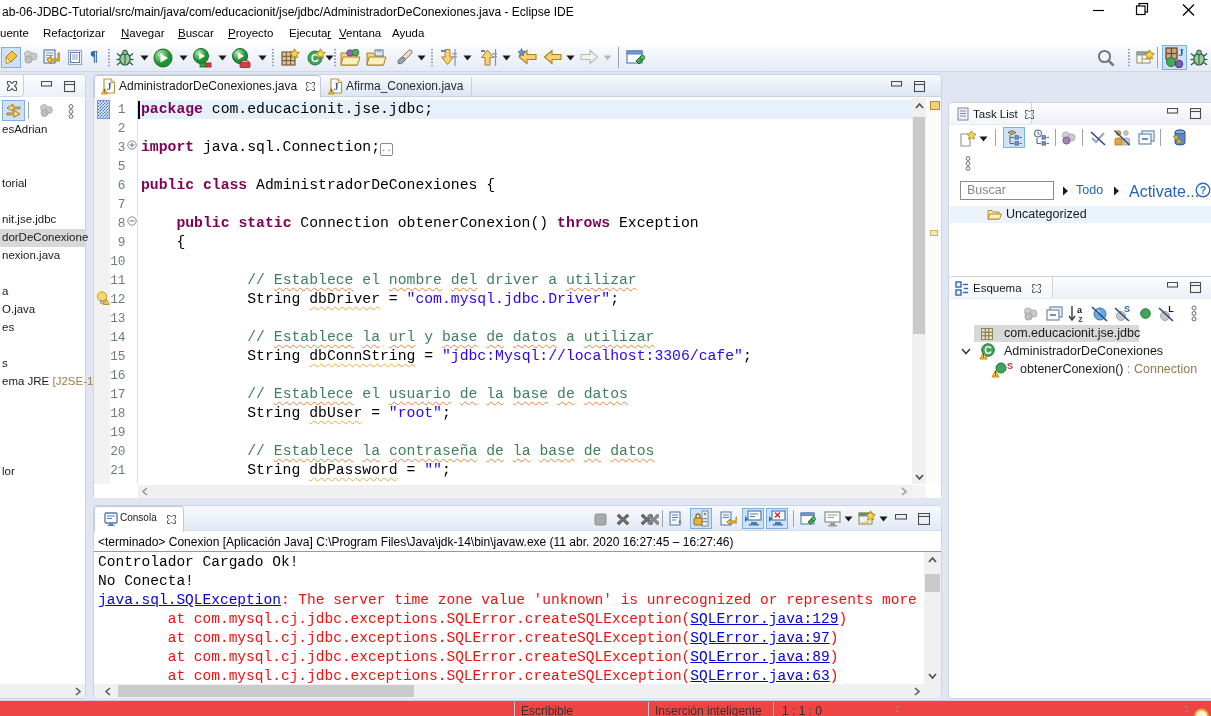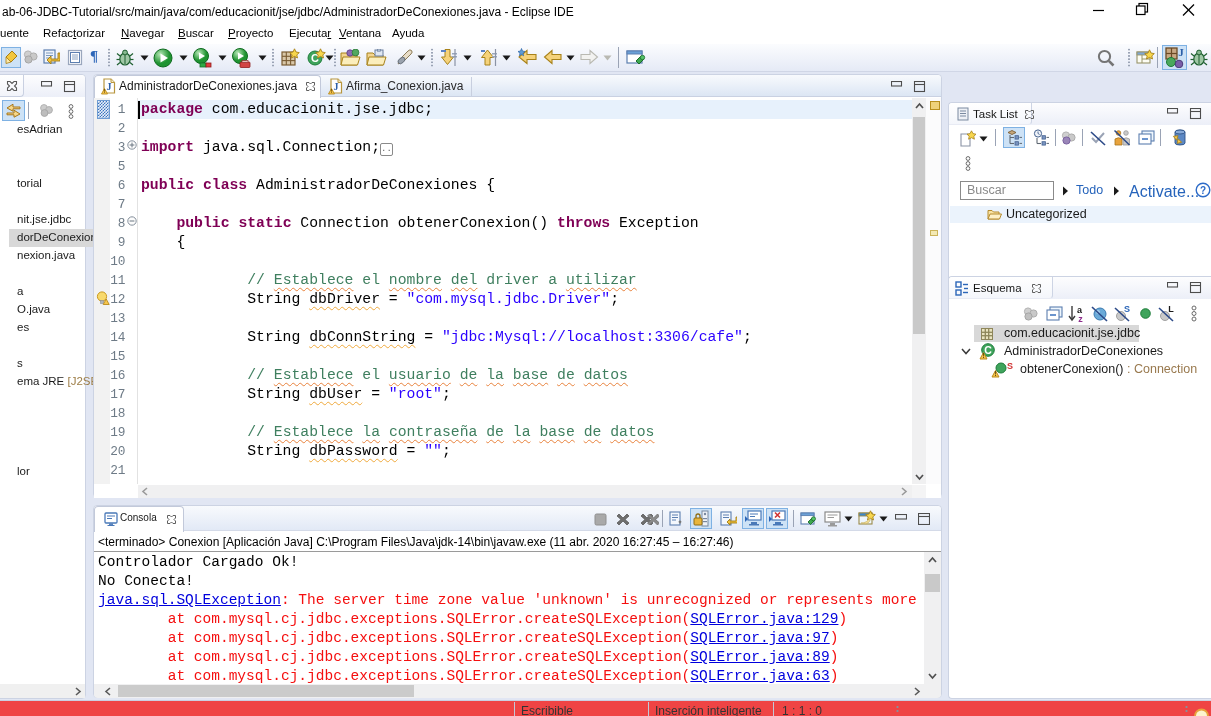--- a/index.html
+++ b/index.html
@@ -297,21 +297,21 @@
     <circle cx="5" cy="4" r="3.4" fill="#ccc" stroke="#b4b4b4"></circle>
     <circle cx="10" cy="6" r="3.4" fill="#c6c6c6" stroke="#b0b0b0"></circle>
     <circle cx="5.5" cy="9" r="3.4" fill="#bdbdbd" stroke="#a8a8a8"></circle>
   </svg>
   <svg class="abs" style="left:74px;top:29px" width="8" height="15" viewBox="0 0 8 15">
     <circle cx="4" cy="2.5" r="1.9" fill="none" stroke="#6a6a6a" stroke-width="1"></circle>
     <circle cx="4" cy="7.5" r="1.9" fill="none" stroke="#6a6a6a" stroke-width="1"></circle>
     <circle cx="4" cy="12.5" r="1.9" fill="none" stroke="#6a6a6a" stroke-width="1"></circle>
   </svg>
 
-  <div class="abs" style="left:24px;top:46px;width:84px;height:575px;font-size:11.5px;color:#1a1a1a;">
+  <div class="abs" style="left:9px;top:46px;width:84px;height:575px;font-size:11.5px;color:#1a1a1a;">
     <div class="abs" style="left:0;top:2px">esAdrian</div>
     <div class="abs" style="left:0;top:56px">torial</div>
     <div class="abs" style="left:0;top:92px">nit.jse.jdbc</div>
     <div class="abs" style="left:-8px;top:108px;width:92px;height:18px;background:#d8d8d8;"></div>
     <div class="abs" style="left:0;top:110px">dorDeConexione</div>
     <div class="abs" style="left:0;top:128px">nexion.java</div>
     <div class="abs" style="left:0;top:164px">a</div>
     <div class="abs" style="left:0;top:182px">O.java</div>
     <div class="abs" style="left:0;top:200px">es</div>
     <div class="abs" style="left:0;top:236px">s</div>
@@ -409,20 +409,21 @@
 <span class="kw">import</span> java.sql.Connection;<span id="foldbox">..</span>
 
 <span class="kw">public</span> <span class="kw">class</span> AdministradorDeConexiones {
 
     <span class="kw">public</span> <span class="kw">static</span> Connection obtenerConexion() <span class="kw">throws</span> Exception
     {
 
             <span class="cmt">// <span class="wvc">Establece</span> el <span class="wvc">nombre</span> <span class="wvc">del</span> driver a <span class="wvc">utilizar</span></span>
             String <span class="wv">dbDriver</span> = <span class="str">"com.mysql.jdbc.Driver"</span>;
 
+            <span class="cmt">// <span class="wvc">Establece</span> <span class="wvc">la</span> <span class="wvc">url</span> y <span class="wvc">base</span> <span class="wvc">de</span> <span class="wvc">datos</span> a <span class="wvc">utilizar</span></span>
             String <span class="wv">dbConnString</span> = <span class="str">"jdbc:Mysql://localhost:3306/cafe"</span>;
 
             <span class="cmt">// <span class="wvc">Establece</span> el <span class="wvc">usuario</span> <span class="wvc">de</span> <span class="wvc">la</span> <span class="wvc">base</span> <span class="wvc">de</span> <span class="wvc">datos</span></span>
             String <span class="wv">dbUser</span> = <span class="str">"root"</span>;
 
             <span class="cmt">// <span class="wvc">Establece</span> <span class="wvc">la</span> <span class="wvc">contraseña</span> <span class="wvc">de</span> <span class="wvc">la</span> <span class="wvc">base</span> <span class="wvc">de</span> <span class="wvc">datos</span></span>
             String <span class="wv">dbPassword</span> = <span class="str">""</span>;</div>
 
     <div class="abs" style="left:818px;top:0;width:14px;height:386px;background:#f0f0f1;">
       <svg class="abs" style="left:3px;top:4px" width="9" height="8" viewBox="0 0 9 8">

